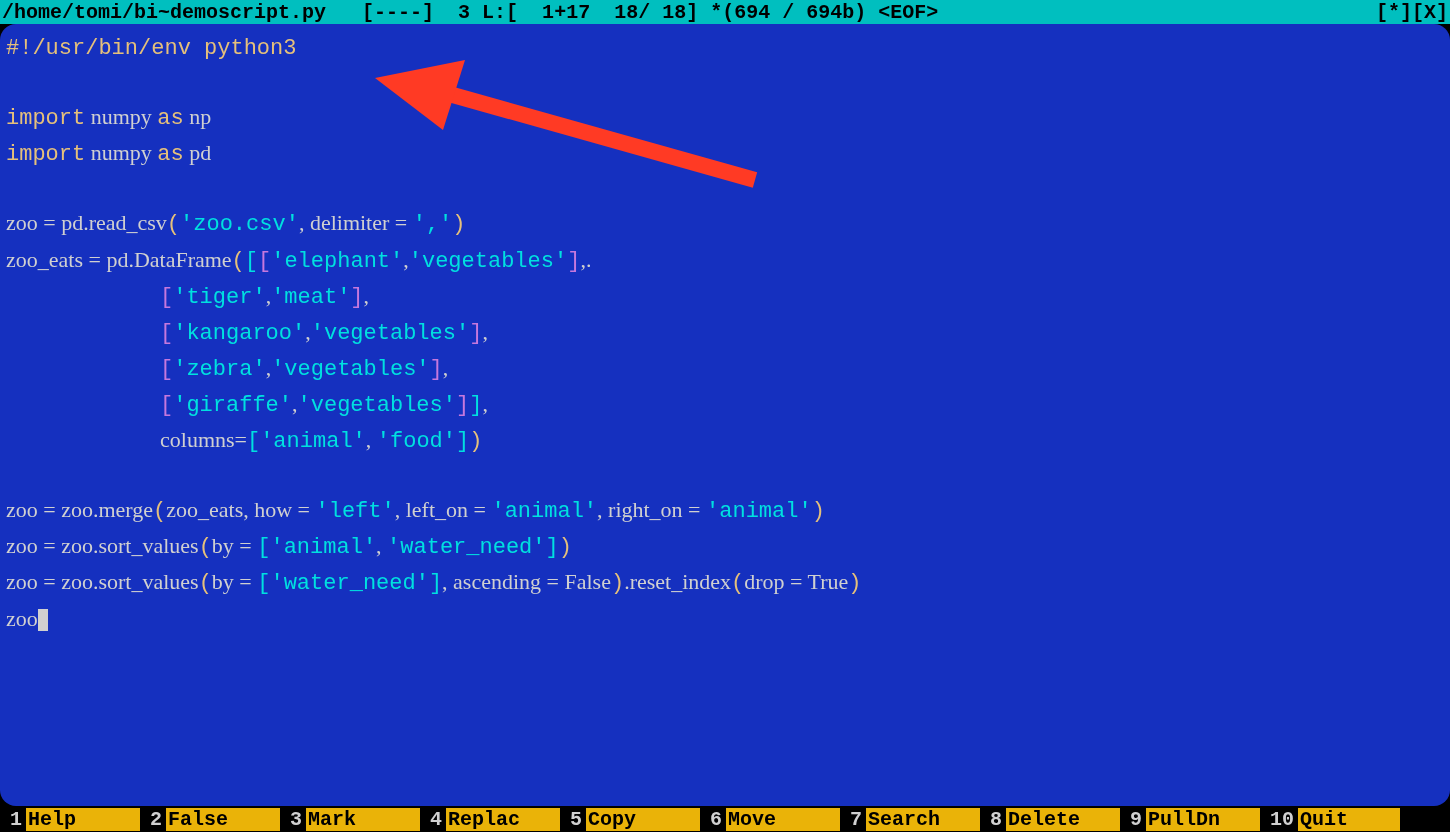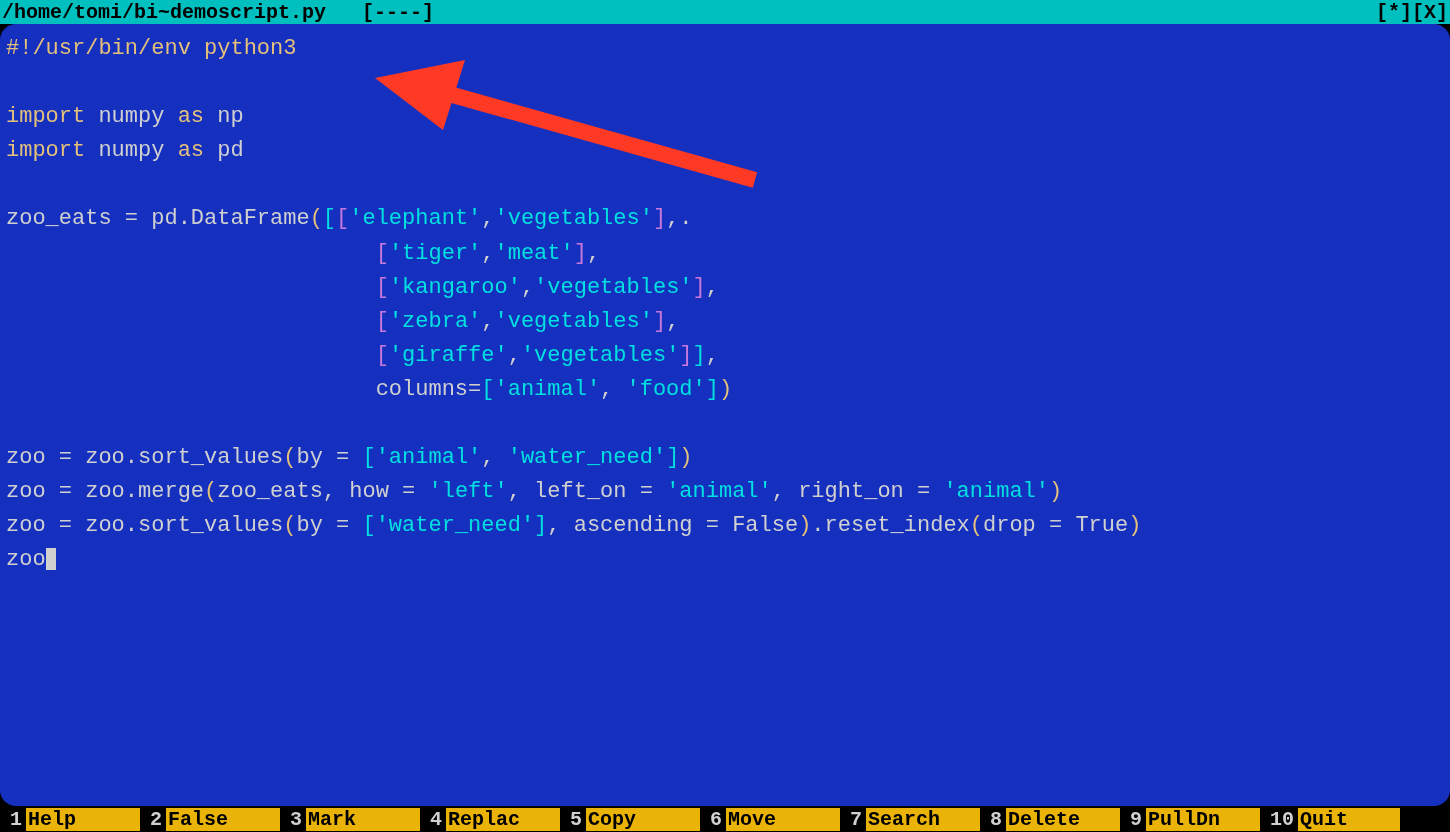--- a/index.html
+++ b/index.html
@@ -45,21 +45,21 @@
       padding: 8px 6px;
       font-size: 22px;
       line-height: 1.55;
       position: relative;
       border-radius: 16px;
     }
     .code-line {
       white-space: pre;
       color: #d0d0d0;
     }
-    .t-default { color: #d0d0d0; }
+    .t-default { color: #d0d0d0; font-family: Liberation Serif, serif; }
     .t-keyword { color: #e5c07b; }
     .t-string { color: #00e0e0; }
     .t-paren-yellow { color: #e5c07b; }
     .t-paren-cyan { color: #00e0e0; }
     .t-paren-purple { color: #c678dd; }
     .cursor {
       display: inline-block;
       width: 10px;
       height: 22px;
       background: #d0d0d0;
@@ -101,41 +101,43 @@
 <body>
 
 <div class="editor-container">
 
   <div class="status-bar">
     <div class="status-left">
       <span>/home/tomi/bi~demoscript.py</span>
       <span>   </span>
       <span>[----]</span>
       <span>  </span>
+      <span>3 L:[  1+17  18/ 18] *(694 / 694b) &lt;EOF&gt;</span>
     </div>
     <div class="status-right">
       <span>[*][X]</span>
     </div>
   </div>
 
   <div class="editor-body">
     <div class="code-line"><span class="t-keyword">#!/usr/bin/env python3</span></div>
     <div class="code-line">&nbsp;</div>
     <div class="code-line"><span class="t-keyword">import</span><span class="t-default"> numpy </span><span class="t-keyword">as</span><span class="t-default"> np</span></div>
     <div class="code-line"><span class="t-keyword">import</span><span class="t-default"> numpy </span><span class="t-keyword">as</span><span class="t-default"> pd</span></div>
     <div class="code-line">&nbsp;</div>
+    <div class="code-line"><span class="t-default">zoo = pd.read_csv</span><span class="t-paren-yellow">(</span><span class="t-string">'zoo.csv'</span><span class="t-default">, delimiter = </span><span class="t-string">','</span><span class="t-paren-yellow">)</span></div>
     <div class="code-line"><span class="t-default">zoo_eats = pd.DataFrame</span><span class="t-paren-yellow">(</span><span class="t-paren-cyan">[</span><span class="t-paren-purple">[</span><span class="t-string">'elephant'</span><span class="t-default">,</span><span class="t-string">'vegetables'</span><span class="t-paren-purple">]</span><span class="t-default">,.</span></div>
     <div class="code-line"><span class="t-default">                            </span><span class="t-paren-purple">[</span><span class="t-string">'tiger'</span><span class="t-default">,</span><span class="t-string">'meat'</span><span class="t-paren-purple">]</span><span class="t-default">,</span></div>
     <div class="code-line"><span class="t-default">                            </span><span class="t-paren-purple">[</span><span class="t-string">'kangaroo'</span><span class="t-default">,</span><span class="t-string">'vegetables'</span><span class="t-paren-purple">]</span><span class="t-default">,</span></div>
     <div class="code-line"><span class="t-default">                            </span><span class="t-paren-purple">[</span><span class="t-string">'zebra'</span><span class="t-default">,</span><span class="t-string">'vegetables'</span><span class="t-paren-purple">]</span><span class="t-default">,</span></div>
     <div class="code-line"><span class="t-default">                            </span><span class="t-paren-purple">[</span><span class="t-string">'giraffe'</span><span class="t-default">,</span><span class="t-string">'vegetables'</span><span class="t-paren-purple">]</span><span class="t-paren-cyan">]</span><span class="t-default">,</span></div>
     <div class="code-line"><span class="t-default">                            columns=</span><span class="t-paren-cyan">[</span><span class="t-string">'animal'</span><span class="t-default">, </span><span class="t-string">'food'</span><span class="t-paren-cyan">]</span><span class="t-paren-yellow">)</span></div>
     <div class="code-line">&nbsp;</div>
+    <div class="code-line"><span class="t-default">zoo = zoo.merge</span><span class="t-paren-yellow">(</span><span class="t-default">zoo_eats, how = </span><span class="t-string">'left'</span><span class="t-default">, left_on = </span><span class="t-string">'animal'</span><span class="t-default">, right_on = </span><span class="t-string">'animal'</span><span class="t-paren-yellow">)</span></div>
     <div class="code-line"><span class="t-default">zoo = zoo.sort_values</span><span class="t-paren-yellow">(</span><span class="t-default">by = </span><span class="t-paren-cyan">[</span><span class="t-string">'animal'</span><span class="t-default">, </span><span class="t-string">'water_need'</span><span class="t-paren-cyan">]</span><span class="t-paren-yellow">)</span></div>
-    <div class="code-line"><span class="t-default">zoo = zoo.merge</span><span class="t-paren-yellow">(</span><span class="t-default">zoo_eats, how = </span><span class="t-string">'left'</span><span class="t-default">, left_on = </span><span class="t-string">'animal'</span><span class="t-default">, right_on = </span><span class="t-string">'animal'</span><span class="t-paren-yellow">)</span></div>
     <div class="code-line"><span class="t-default">zoo = zoo.sort_values</span><span class="t-paren-yellow">(</span><span class="t-default">by = </span><span class="t-paren-cyan">[</span><span class="t-string">'water_need'</span><span class="t-paren-cyan">]</span><span class="t-default">, ascending = False</span><span class="t-paren-yellow">)</span><span class="t-default">.reset_index</span><span class="t-paren-yellow">(</span><span class="t-default">drop = True</span><span class="t-paren-yellow">)</span></div>
     <div class="code-line"><span class="t-default">zoo</span><span class="cursor"></span></div>
 
     <svg class="arrow-annotation" width="400" height="130" viewBox="0 0 400 130">
       <line x1="380" y1="120" x2="60" y2="30" stroke="#ff3a24" stroke-width="16"></line>
       <polygon points="0,18 90,0 68,70" fill="#ff3a24"></polygon>
     </svg>
   </div>
 
   <div class="function-bar">

